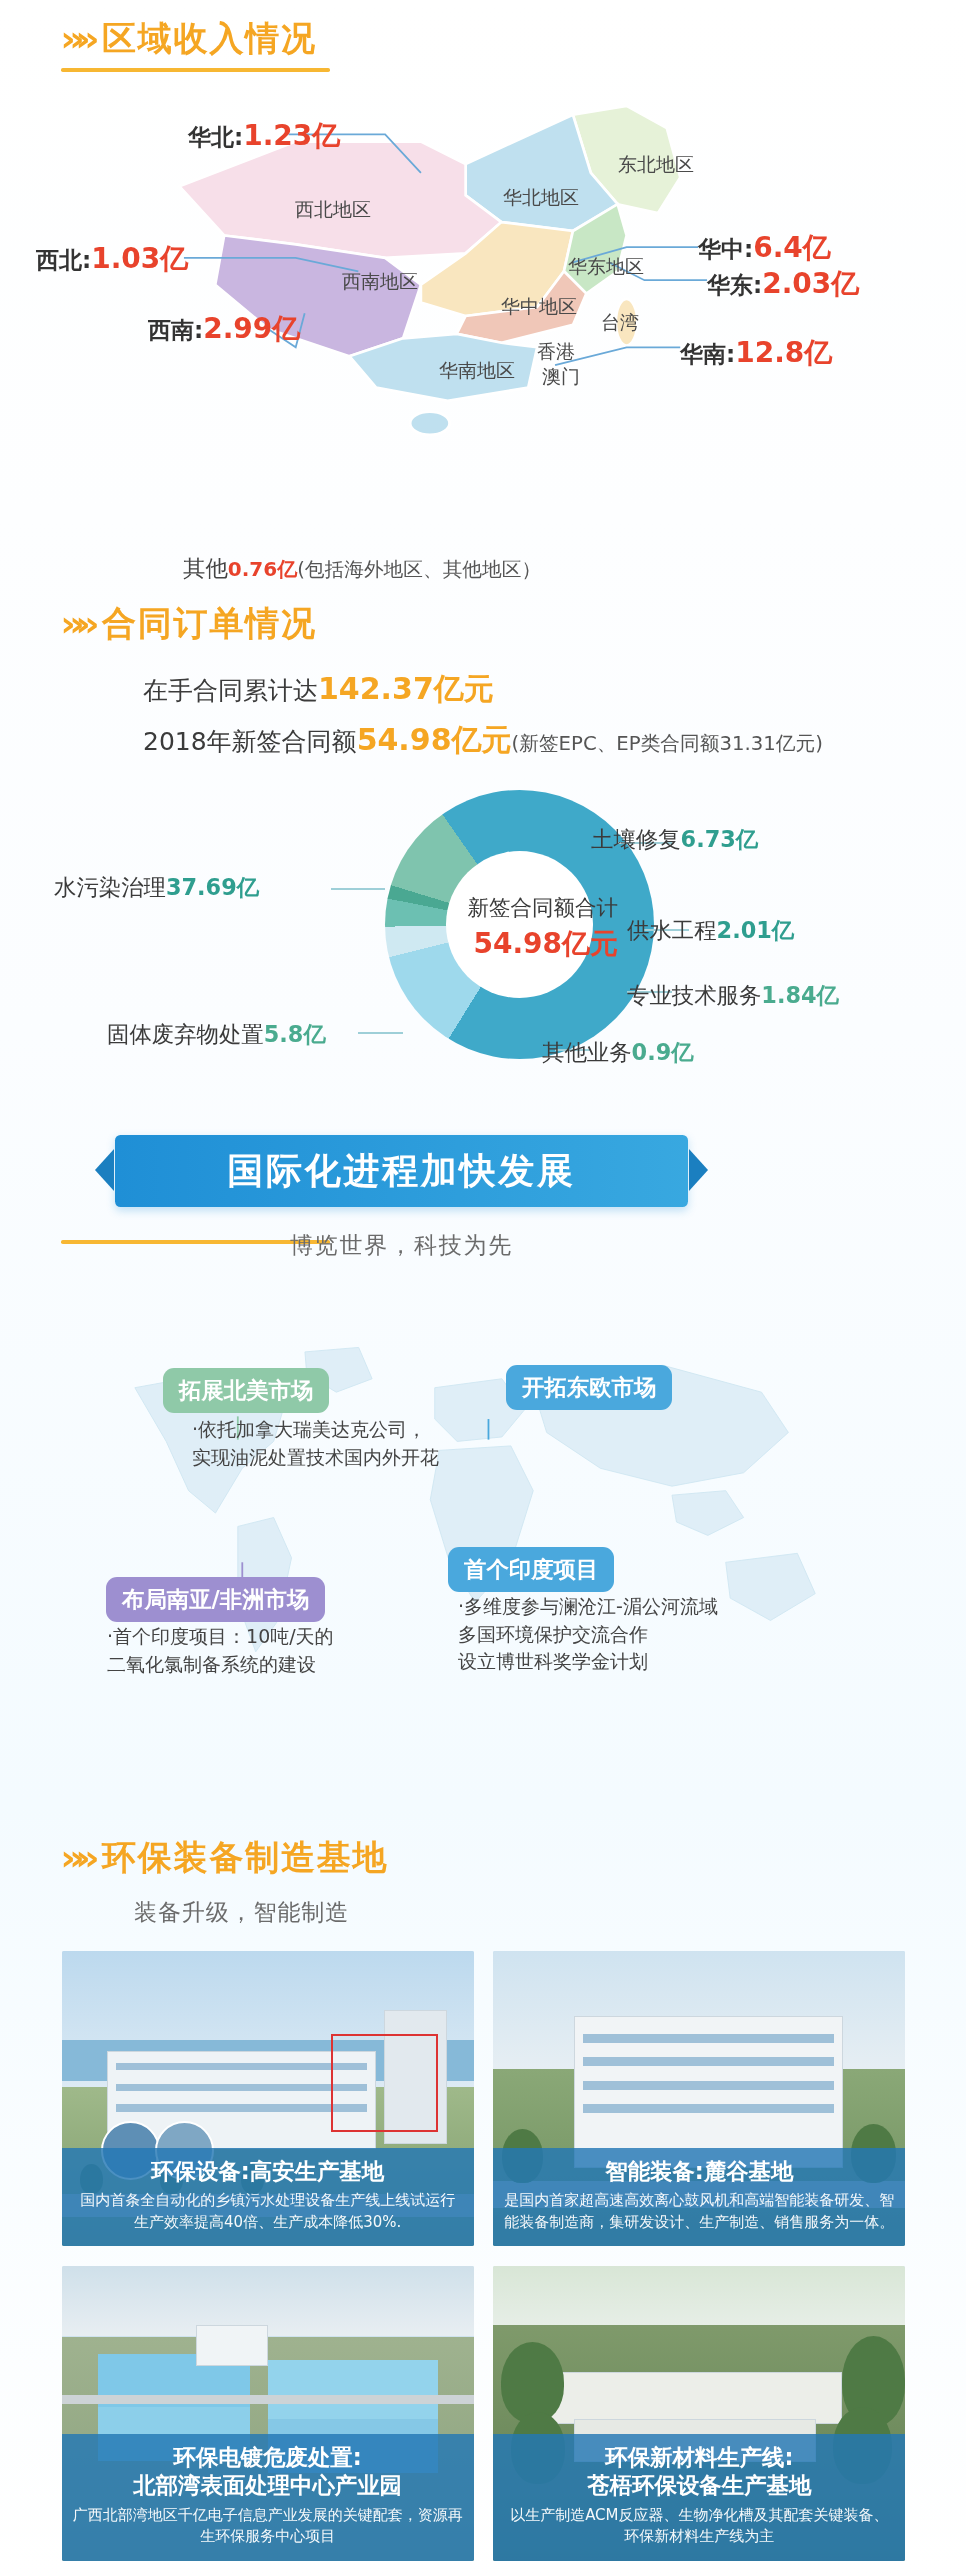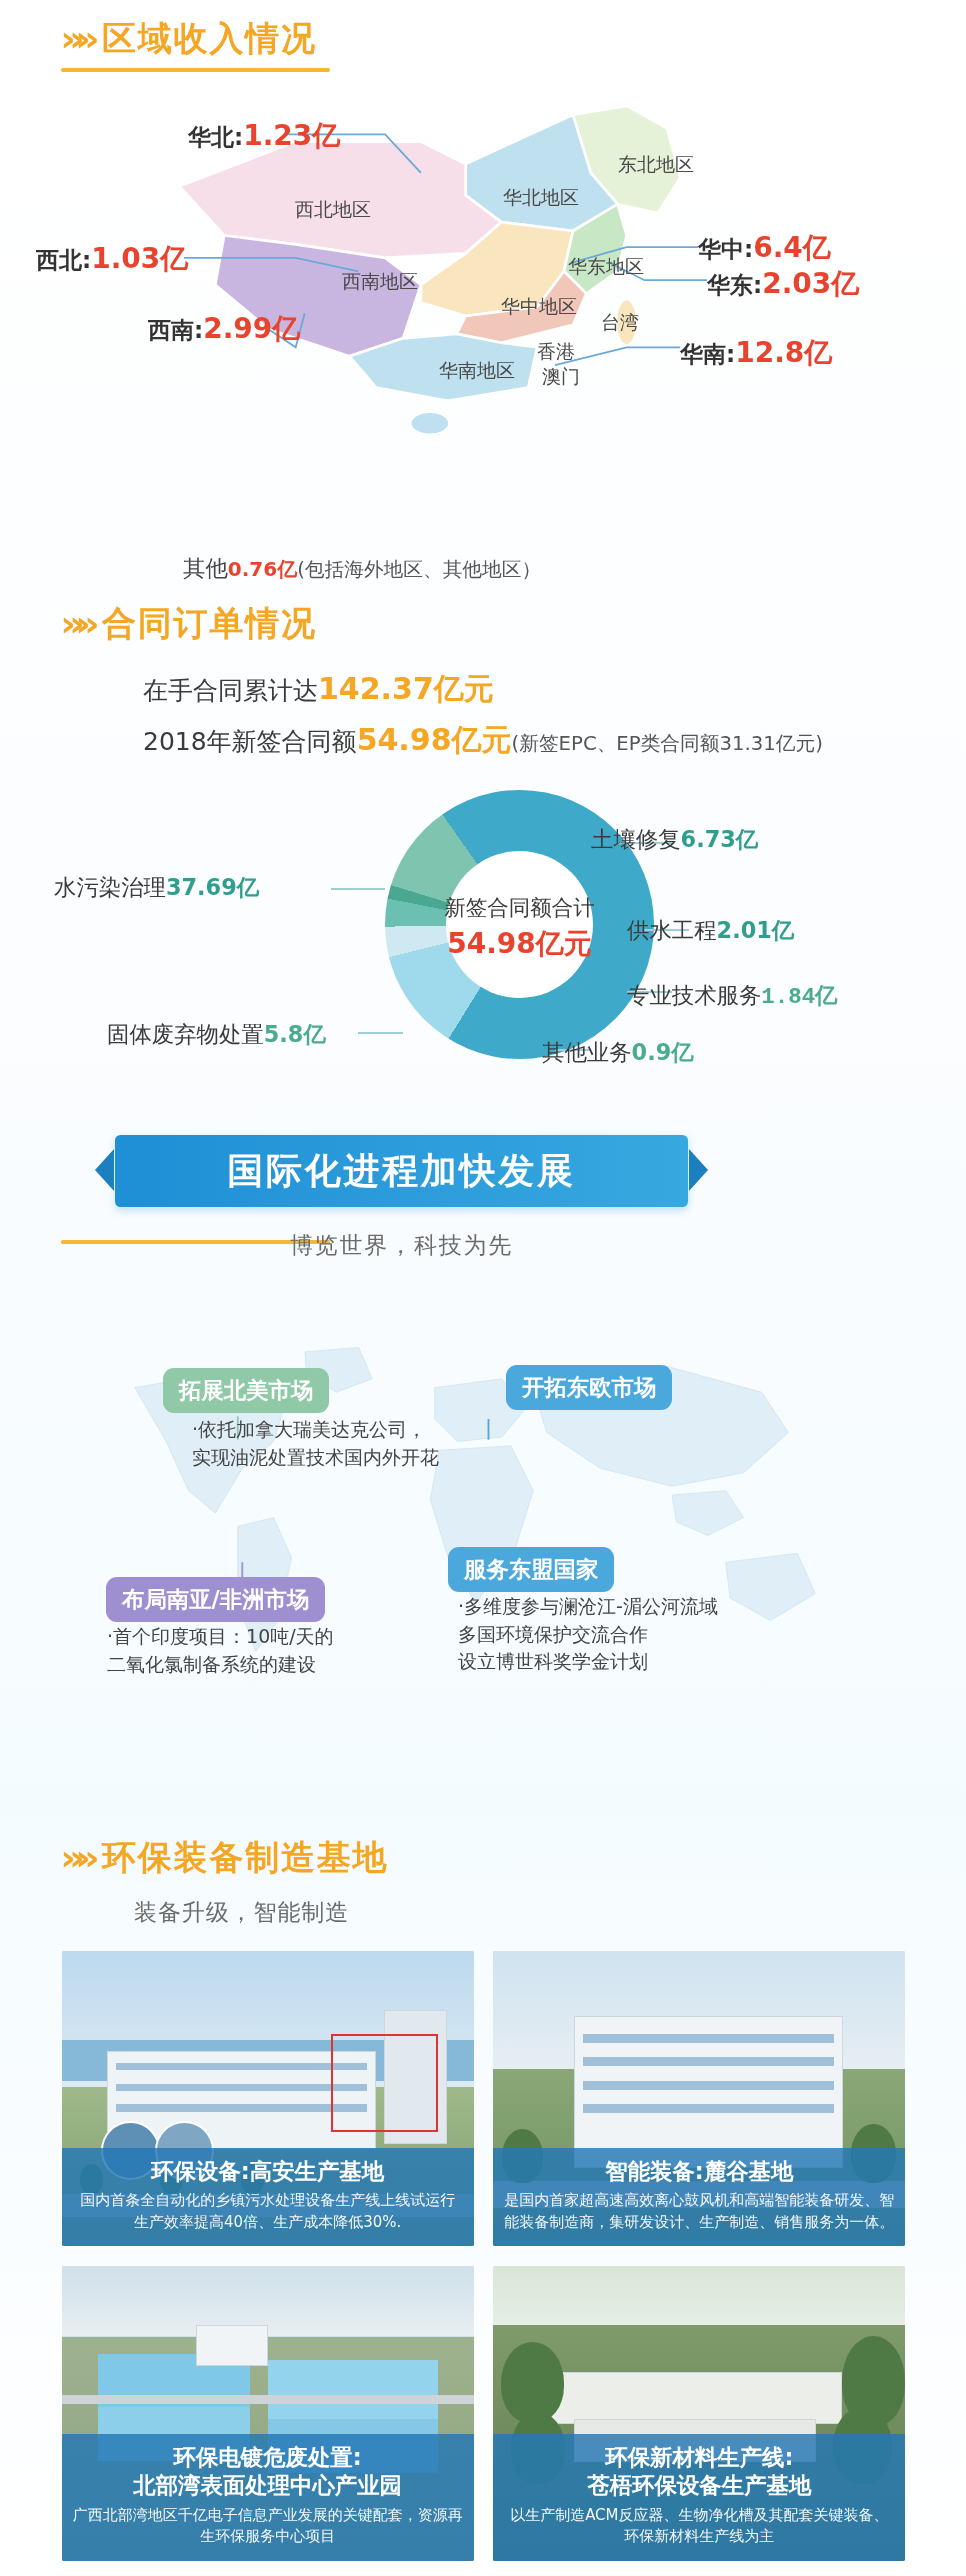--- a/index.html
+++ b/index.html
@@ -106,21 +106,21 @@
     width: 147px;
     height: 147px;
     background: #ffffff;
     border-radius: 50%;
   }
   #donut-center {
     position: absolute;
     left: 421px;
     top: 121px;
     width: 197px;
-    text-align: center;
+    text-align: right;
   }
   #donut-center .c1 { font-size: 21.5px; color: #3b3b3b; }
   #donut-center .c2 { font-size: 28px; color: #e8432c; font-weight: bold; margin-top: 3.6px;}
   .pie-label {
     position: absolute;
     font-size: 22.4px;
     color: #3b3b3b;
     white-space: nowrap;
   }
   .pie-label .v { color: #2f9e8f; font-weight: bold; }
@@ -355,21 +355,21 @@
       <div class="tick" style="left:555px; top:277px; width:36px;"></div>
       <div class="tick" style="left:358px; top:260px; width:45px;"></div>
       <div class="tick" style="left:331px; top:116px; width:54px;"></div>
 
       <div class="pie-label" style="left:591px; top:52px;">
         <span>土壤修复</span><span class="v">6.73亿</span>
       </div>
       <div class="pie-label" style="left:627px; top:143px;">
         <span>供水工程</span><span class="v">2.01亿</span>
       </div>
-      <div class="pie-label" style="left:627px; top:208px;font-family:Liberation Mono, monospace;">
+      <div class="pie-label" style="left:627px; top:208px;">
         <span>专业技术服务</span><span class="vg">1.84亿</span>
       </div>
       <div class="pie-label" style="left:542px; top:265px;">
         <span>其他业务</span><span class="vg">0.9亿</span>
       </div>
       <div class="pie-label" style="left:107px; top:247px;">
         <span>固体废弃物处置</span><span class="vg">5.8亿</span>
       </div>
       <div class="pie-label" style="left:54px; top:100px;">
         <span>水污染治理</span><span class="v">37.69亿</span>
@@ -418,21 +418,21 @@
     </div>
 
     <div class="mk-box mk-blue" style="left:506px; top:85px;">开拓东欧市场</div>
 
     <div class="mk-box mk-purple" style="left:106px; top:297px;">布局南亚/非洲市场</div>
     <div class="mk-note" style="left:107px; top:343px;">
       <div>·首个印度项目：10吨/天的</div>
       <div>二氧化氯制备系统的建设</div>
     </div>
 
-    <div class="mk-box mk-teal" style="left:448px; top:267px;">服务东盟国家</div>
+    <div class="mk-box mk-teal" style="left:448px; top:267px;">首个印度项目</div>
     <div class="mk-note" style="left:458px; top:313px;">
       <div>·多维度参与澜沧江-湄公河流域</div>
       <div>多国环境保护交流合作</div>
       <div>设立博世科奖学金计划</div>
     </div>
   </div>
 
 
   <div id="equip-section">
     <div class="sec-head">

